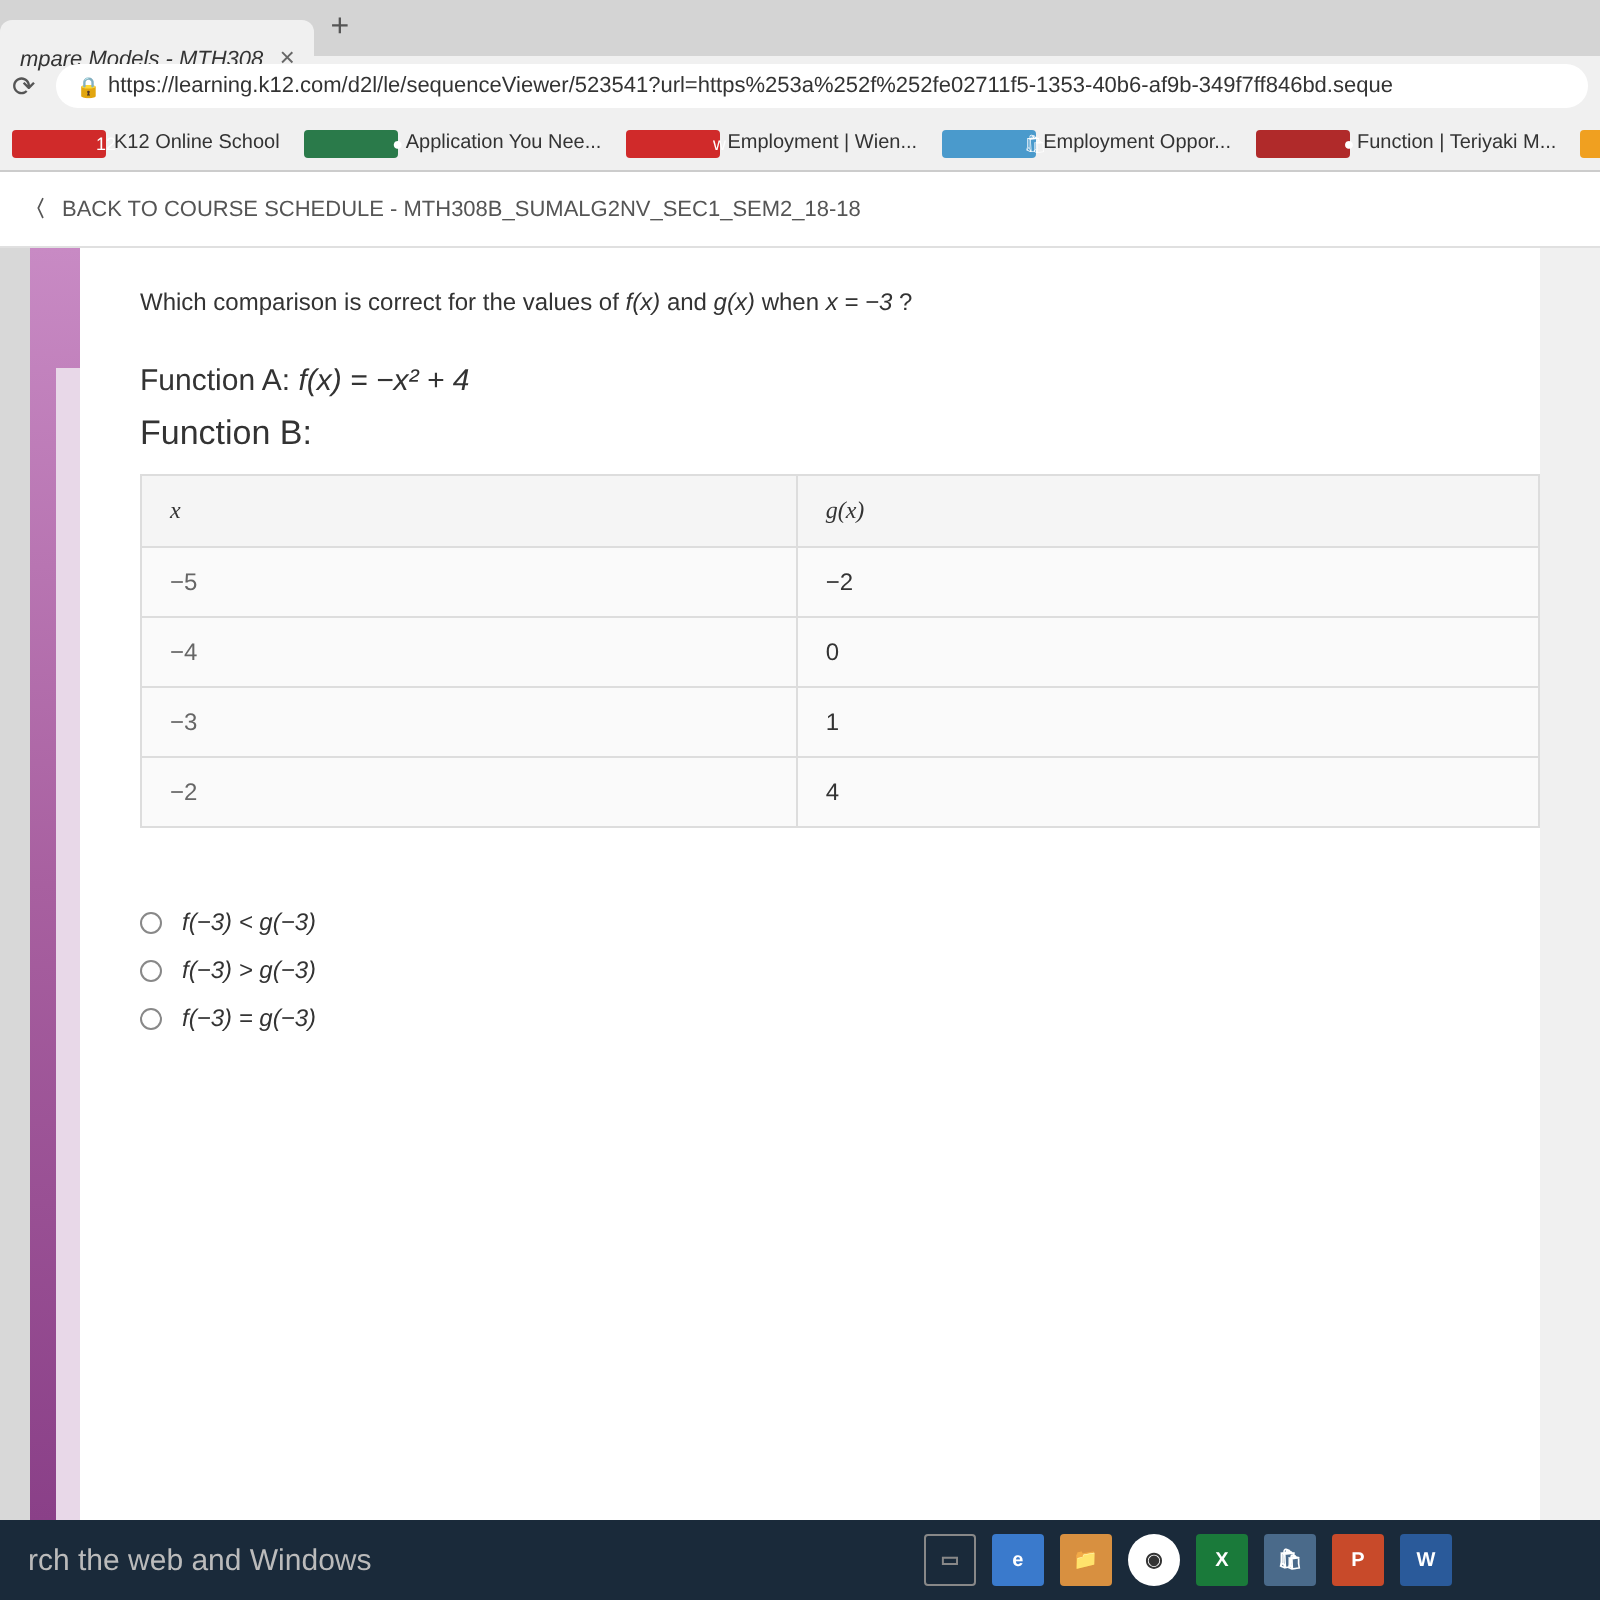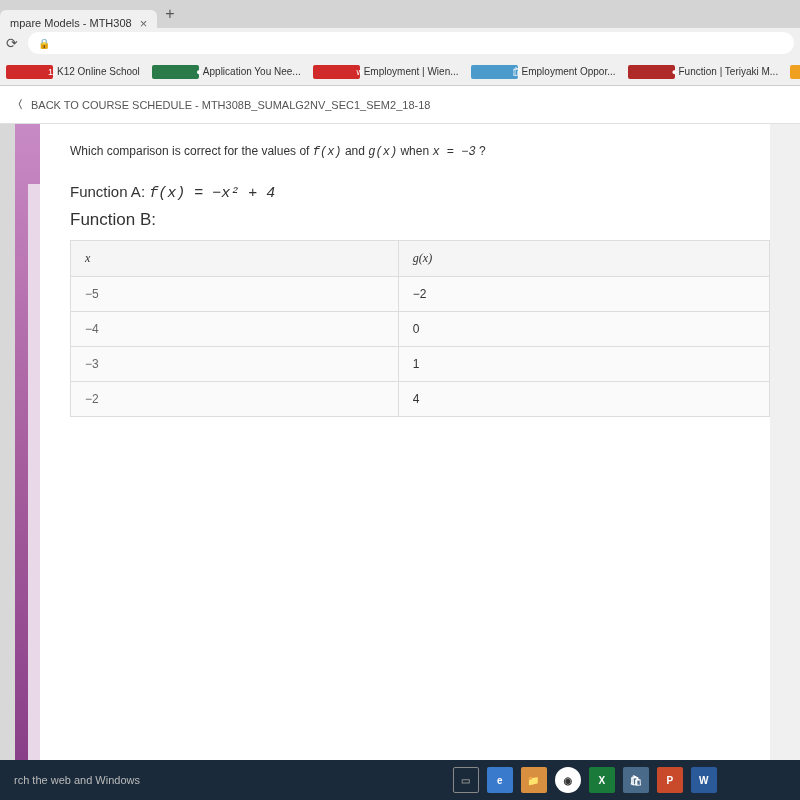--- a/index.html
+++ b/index.html
@@ -1,20 +1,20 @@
 <!DOCTYPE html>
 <html><head>
   <meta charset="utf-8">
   <style>
     * { margin: 0; padding: 0; box-sizing: border-box; font-family: Arial, sans-serif; }
     body { background: #000; width: 800px; height: 800px; overflow: hidden; }
     .screen { background: #e8e8e8; width: 800px; height: 760px; position: relative; }
     
     .tab-bar { background: #d4d4d4; height: 28px; display: flex; align-items: center; padding-left: 0; }
-    .tab { background: #f0f0f0; height: 26px; display: flex; align-items: center; padding: 0 10px; font-size: 11px; color: #333; border-radius: 6px 6px 0 0; margin-top: 18px; }
+    .tab { background: #f0f0f0; height: 26px; display: flex; align-items: flex-end; padding: 0 10px; font-size: 11px; color: #333; border-radius: 6px 6px 0 0; margin-top: 18px; font-style: italic; }
     .tab-close { margin-left: 8px; font-size: 13px; color: #666; }
     .new-tab { margin-left: 8px; font-size: 16px; color: #555; font-weight: 300; }
     
     .url-bar { background: #f0f0f0; height: 30px; display: flex; align-items: center; padding: 0 6px; }
     .reload-icon { width: 16px; height: 16px; margin-right: 6px; color: #555; font-size: 14px; }
     .url-field { flex: 1; background: #fff; height: 22px; border-radius: 11px; display: flex; align-items: center; padding: 0 10px; font-size: 11px; color: #333; }
     .lock-icon { width: 10px; height: 10px; margin-right: 6px; color: #3a7a3a; font-size: 10px; }
     
     .bookmarks { background: #f0f0f0; height: 28px; display: flex; align-items: center; padding: 0 6px; gap: 12px; border-bottom: 1px solid #ccc; }
     .bookmark { display: flex; align-items: center; font-size: 10px; color: #333; gap: 4px; white-space: nowrap; }
@@ -32,34 +32,34 @@
     
     .content-wrap { display: flex; height: 636px; }
     .side-strip { width: 40px; background: linear-gradient(180deg, #c88ac4 0%, #a860a0 50%, #8a4088 100%); position: relative; }
     .side-strip::before { content: ''; position: absolute; left: 0; top: 0; bottom: 0; width: 15px; background: #d8d8d8; }
     .side-strip::after { content: ''; position: absolute; right: 0; top: 60px; bottom: 0; width: 12px; background: #e8d8e8; }
     
     .main { flex: 1; background: #fff; padding: 20px 30px; font-size: 13px; color: #333; position: relative; }
     .question { margin-bottom: 24px; font-size: 12px; }
     .func-a { margin-bottom: 8px; font-size: 15px; }
     .func-b { margin-bottom: 10px; font-size: 17px; }
-    .math-i { font-style: italic; font-family: Liberation Mono, monospace; }
+    .math-i { font-style: italic; font-family: Liberation Sans, sans-serif; }
     
     table { width: 100%; border-collapse: collapse; margin-bottom: 40px; background: #fafafa; }
     th, td { border: 1px solid #ddd; padding: 10px 14px; text-align: left; font-size: 12px; font-weight: normal; }
     th { background: #f5f5f5; font-style: italic; font-family: 'Times New Roman', serif; }
     td.xcol { color: #666; }
     
     .options { margin-top: 20px; }
     .option { display: flex; align-items: center; margin-bottom: 10px; font-size: 12px; font-family: 'Times New Roman', serif; font-style: italic; }
     .radio { width: 11px; height: 11px; border: 1px solid #888; border-radius: 50%; margin-right: 10px; background: #fff; }
     .right-edge { position: absolute; right: 0; top: 0; bottom: 0; width: 30px; background: #f0f0f0; }
     
     .taskbar { background: #1a2a3a; height: 40px; display: flex; align-items: center; padding: 0 10px; gap: 8px; }
-    .search-box { color: #bbb; font-size: 11px; padding: 0 4px; text-align: center; }
+    .search-box { color: #bbb; font-size: 15px; padding: 0 4px; text-align: center; }
     .task-spacer { flex: 0.8; }
     .task-icon { width: 26px; height: 26px; border-radius: 2px; display: flex; align-items: center; justify-content: center; font-size: 10px; font-weight: bold; color: #fff; }
     .ti-tv { background: transparent; border: 1px solid #888; color: #888; }
     .ti-ie { background: #3a7acc; }
     .ti-fld { background: #d89040; }
     .ti-chr { background: #fff; color: #333; border-radius: 50%; }
     .ti-xl { background: #1a7a3a; }
     .ti-st { background: #4a6a8a; }
     .ti-pp { background: #c84a2a; }
     .ti-wd { background: #2a5a9a; }
@@ -73,20 +73,21 @@
       <span>mpare Models - MTH308</span>
       <span class="tab-close">×</span>
     </div>
     <span class="new-tab">+</span>
   </div>
 
   <div class="url-bar">
     <span class="reload-icon">⟳</span>
     <div class="url-field">
       <span class="lock-icon">🔒</span>
+      <span>https://learning.k12.com/d2l/le/sequenceViewer/523541?url=https%253a%252f%252fe02711f5-1353-40b6-af9b-349f7ff846bd.seque</span>
     </div>
   </div>
 
   <div class="bookmarks">
     <div class="bookmark">
       <span class="bk-icon bk-k12">12</span>
       <span>K12 Online School</span>
     </div>
     <div class="bookmark">
       <span class="bk-icon bk-grn">●</span>
@@ -154,20 +155,34 @@
           <td class="xcol">−3</td>
           <td>1</td>
         </tr>
         <tr>
           <td class="xcol">−2</td>
           <td>4</td>
         </tr>
       </tbody>
         </table>
 
+      <div class="options">
+        <div class="option">
+          <span class="radio"></span>
+          <span>f(−3) &lt; g(−3)</span>
+        </div>
+        <div class="option">
+          <span class="radio"></span>
+          <span>f(−3) &gt; g(−3)</span>
+        </div>
+        <div class="option">
+          <span class="radio"></span>
+          <span>f(−3) = g(−3)</span>
+        </div>
+      </div>
     </div>
   </div>
 </div>
 
 <div class="taskbar">
   <span class="search-box">rch the web and Windows</span>
   <div class="task-spacer"></div>
   <span class="task-icon ti-tv">▭</span>
   <span class="task-icon ti-ie">e</span>
   <span class="task-icon ti-fld">📁</span>

